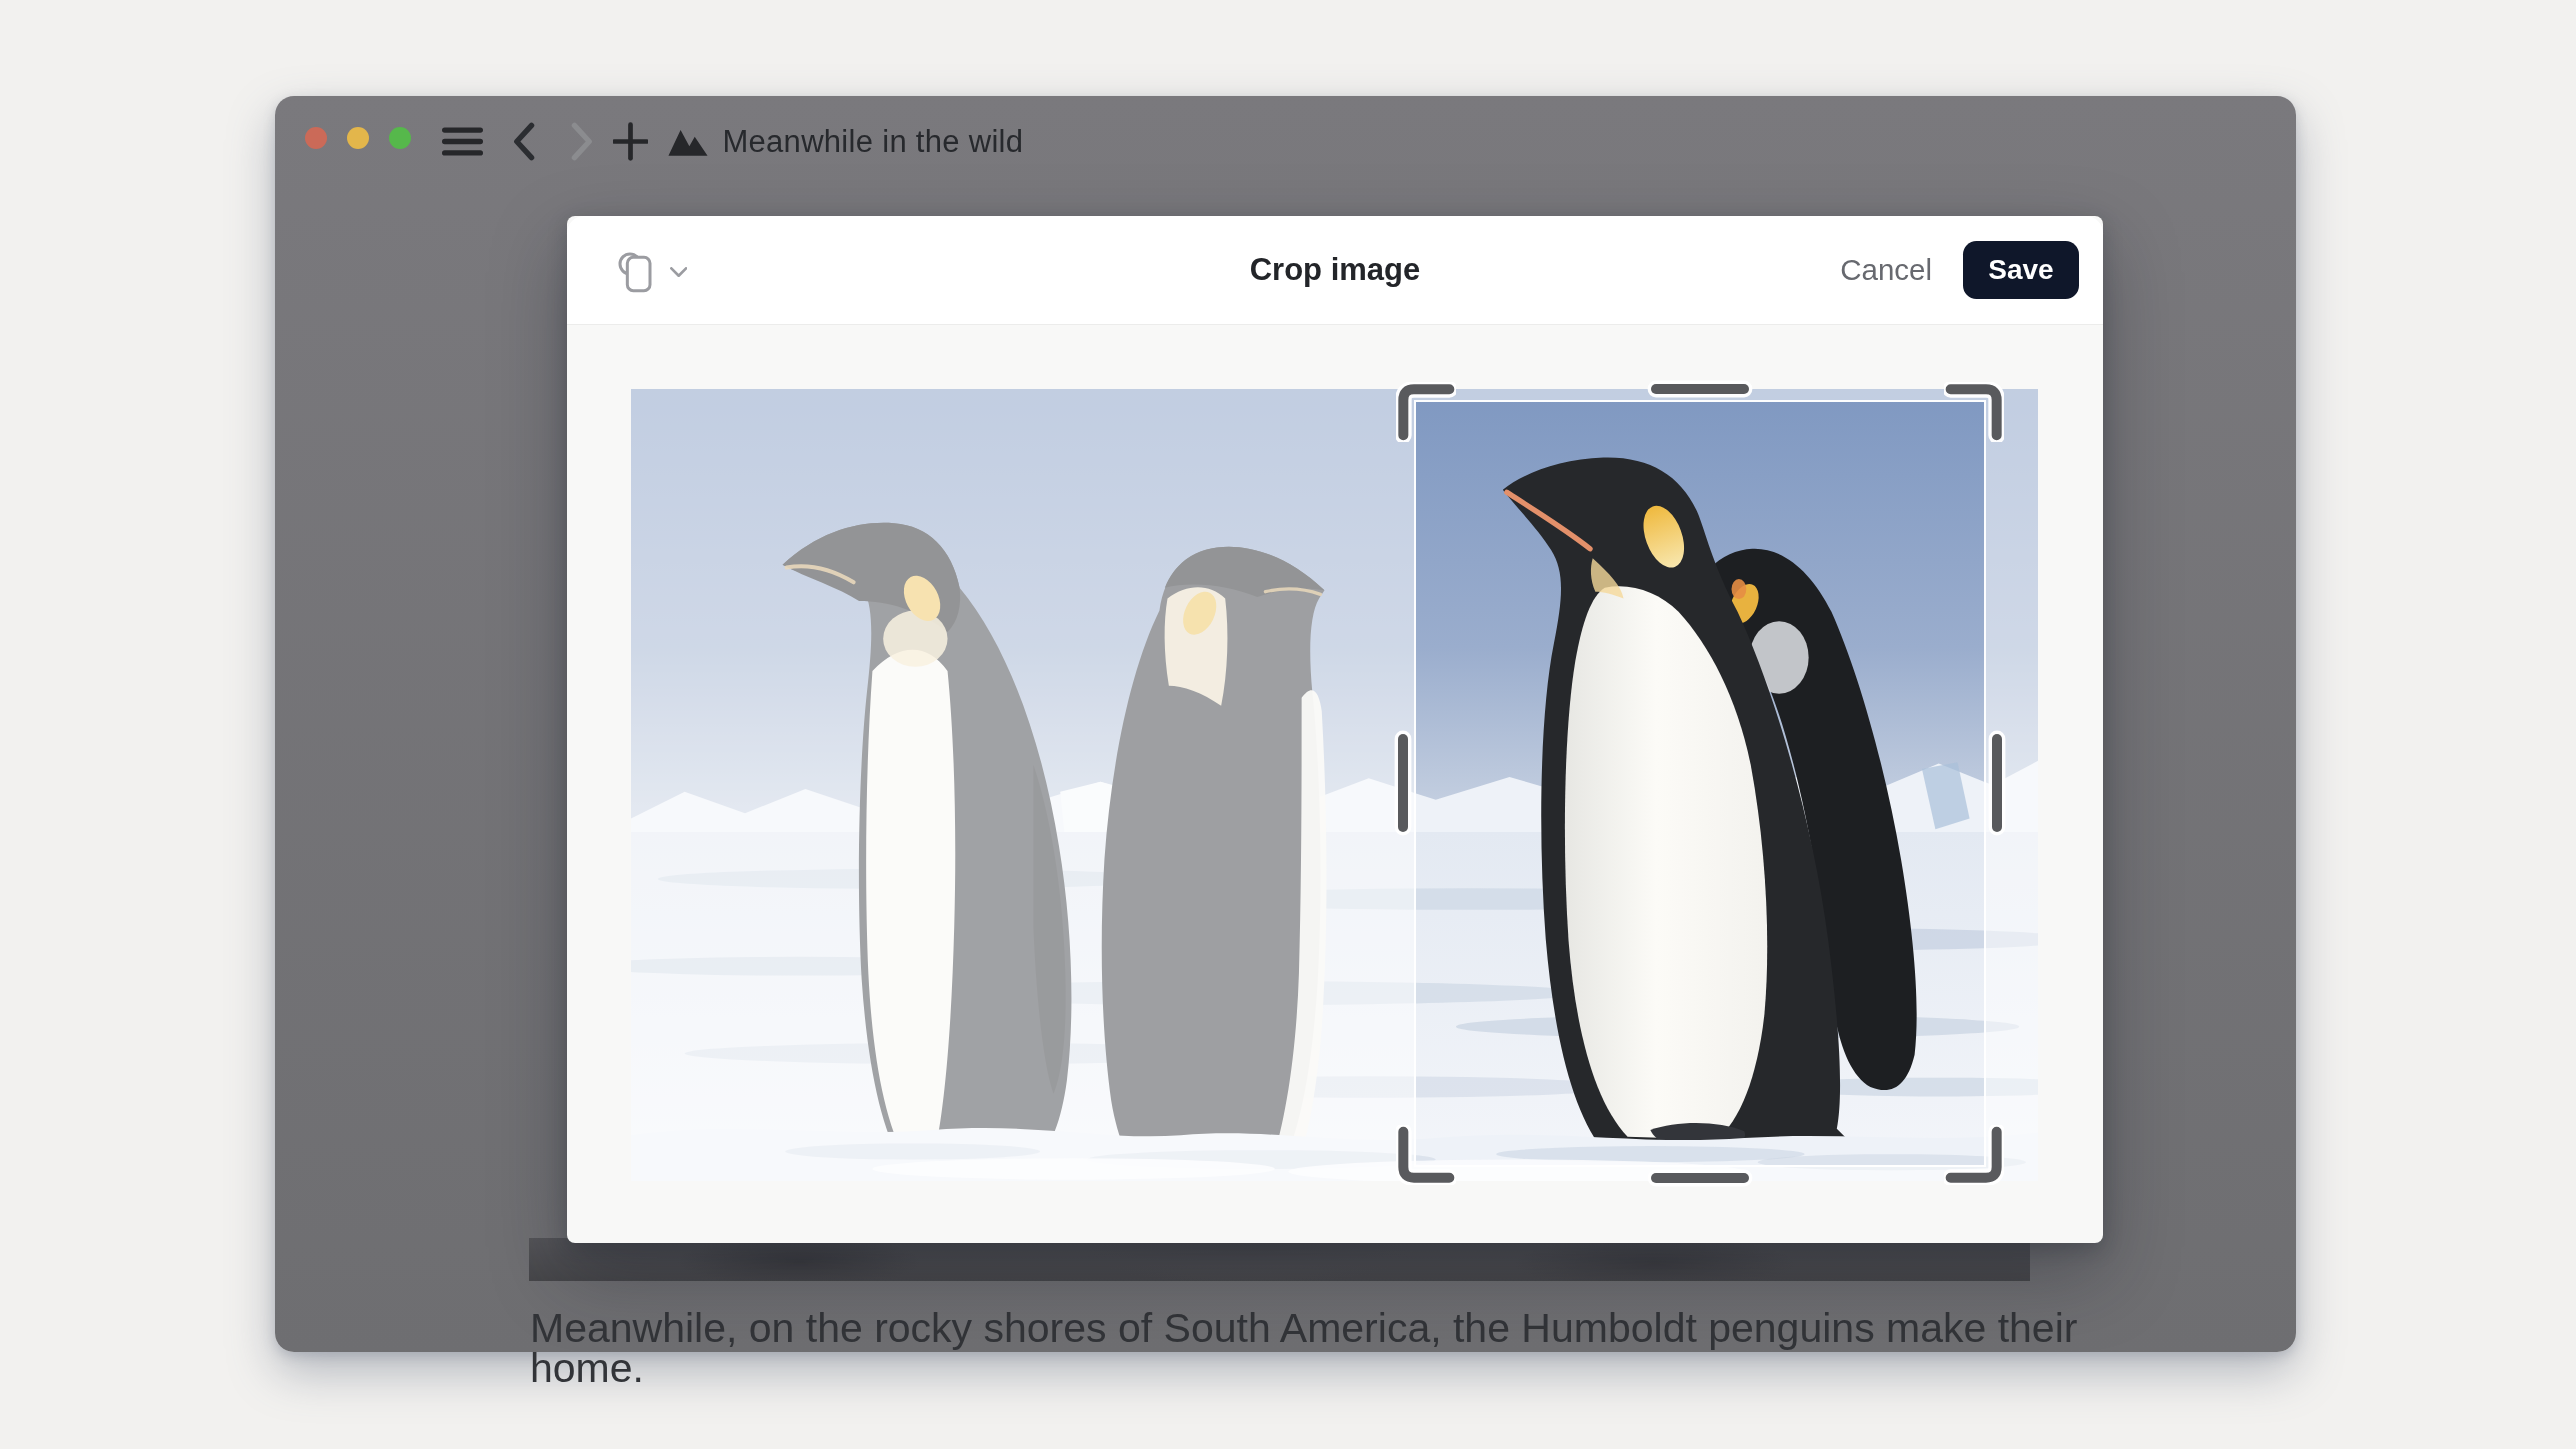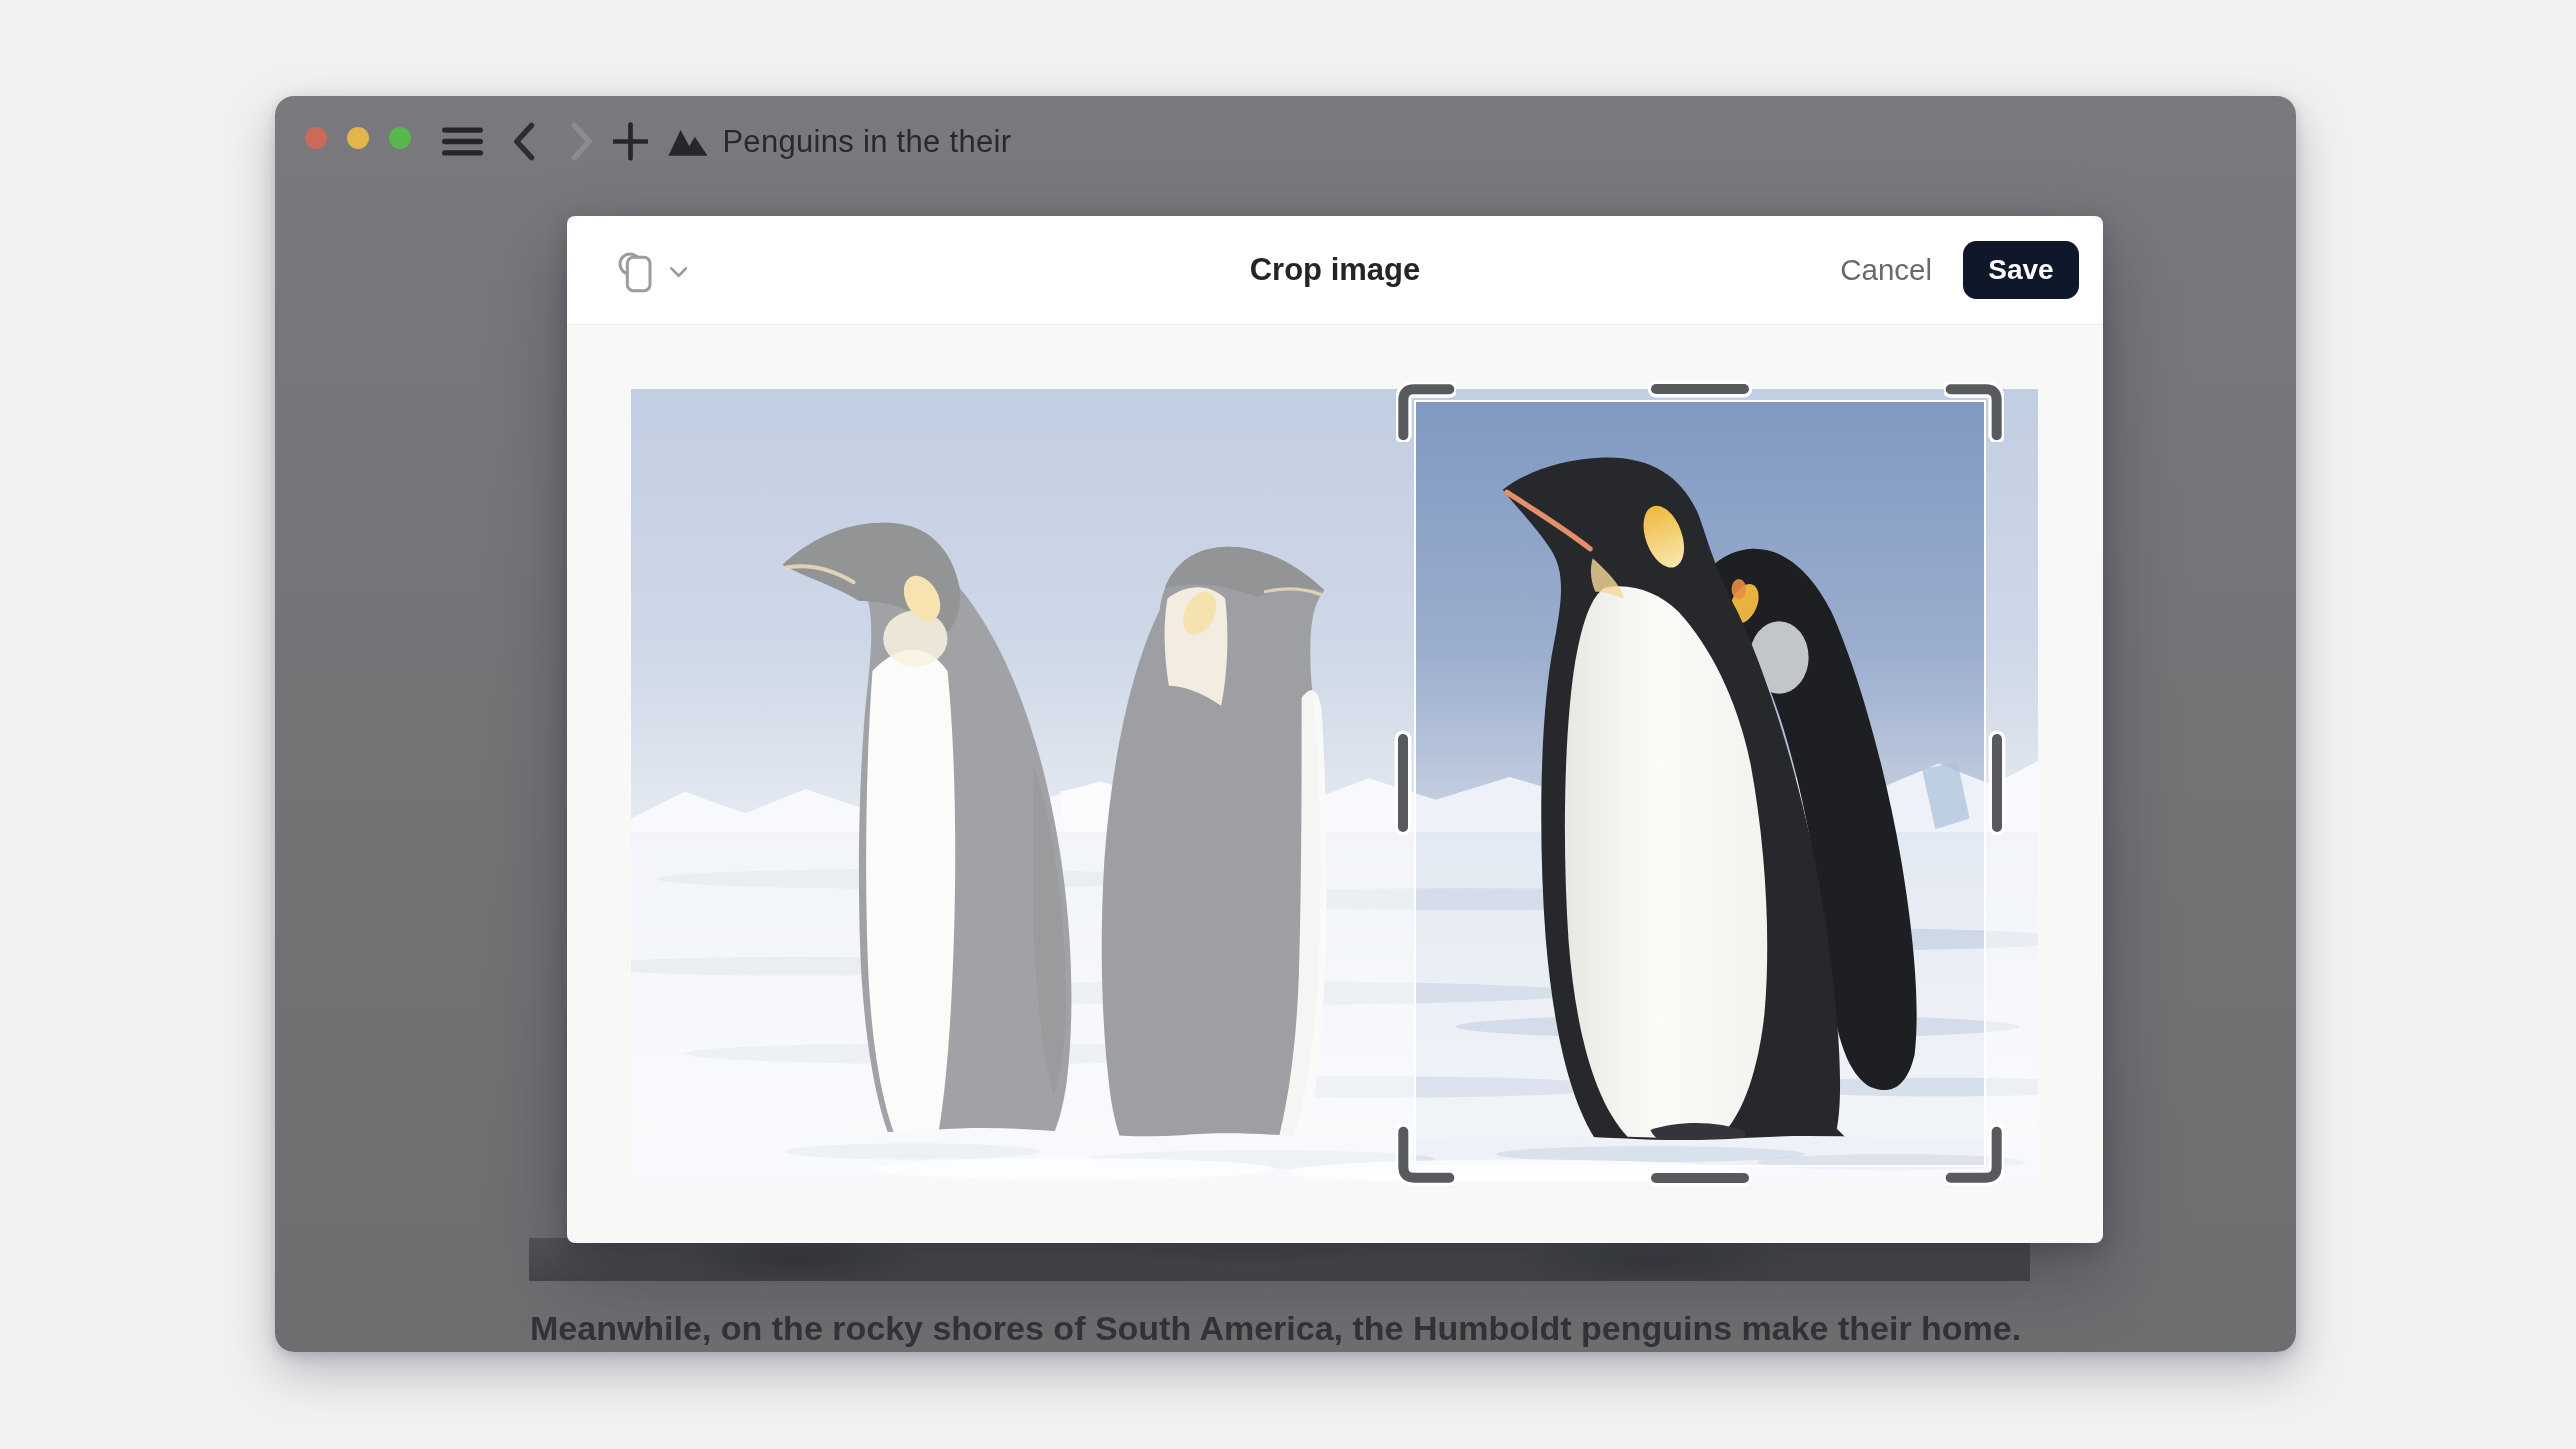--- a/index.html
+++ b/index.html
@@ -42,21 +42,21 @@
   .doc-strip {
     position:absolute; left:254px; top:1142px; width:1501px; height:43px;
     background:
       radial-gradient(174px 38px at 18% 55%, #3c3c40 0%, rgba(60,60,64,0) 70%),
       radial-gradient(228px 40px at 48% 40%, #4c4c50 0%, rgba(76,76,80,0) 72%),
       radial-gradient(201px 39px at 75% 60%, #3e3e42 0%, rgba(62,62,66,0) 70%),
       linear-gradient(#545458, #464649);
   }
   .doc-caption {
     position:absolute; left:255px; top:1212px; width:1610px;
-    font-size:34px; line-height:40px; color:#323438; font-weight:700;
+    font-size:41px; line-height:40px; color:#323438; font-weight:400;
   }
 
   
   .modal {
     position:absolute; left:519px; top:216px; width:1536px; height:1027px;
     background:#f8f8f7; border-radius:8px;
     box-shadow:0 30px 74px rgba(25,30,40,0.35), 0 6.7px 20px rgba(25,30,40,0.22);
     margin-left:48px;
   }
   .modal-header {
@@ -240,21 +240,21 @@
             <line x1="26" y1="4" x2="26" y2="54"></line>
             <line x1="2" y1="29" x2="50" y2="29"></line>
           </g>
         </svg>
     </span>
     <span class="tb-icon doc-icon">
       <svg width="42" height="31" viewBox="0 0 62 46">
           <path d="M2 44 L20 6 L33 30 L41 16 L60 44 Z" fill="#26272a"></path>
         </svg>
     </span>
-    <span class="window-title">Penguins in the their</span>
+    <span class="window-title">Meanwhile in the wild</span>
   </div>
 
   <div class="doc-strip"></div>
   <div class="doc-caption">Meanwhile, on the rocky shores of South America, the Humboldt penguins make their home.</div>
 </div>
 
 <div class="modal">
   <div class="modal-header">
     <div class="ratio-btn">
       <svg width="42" height="44" viewBox="0 0 62 66">

